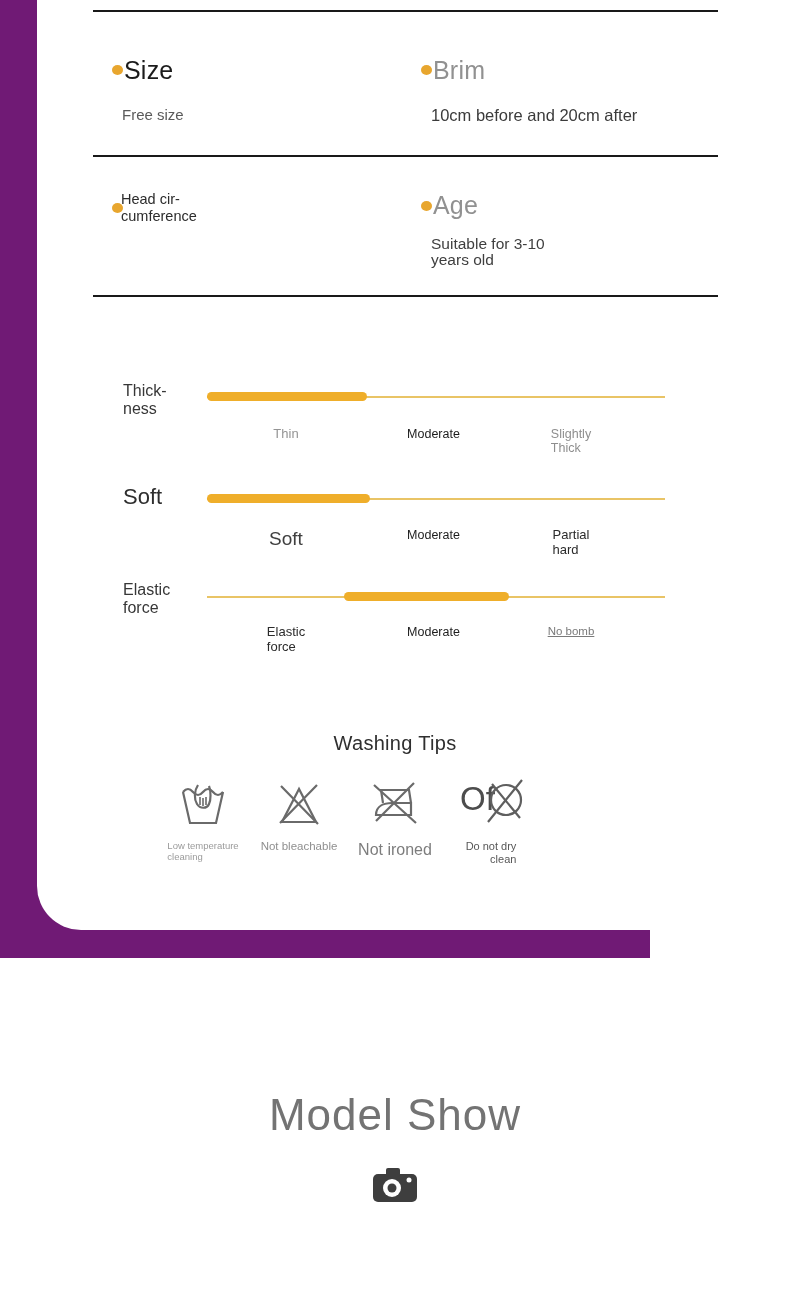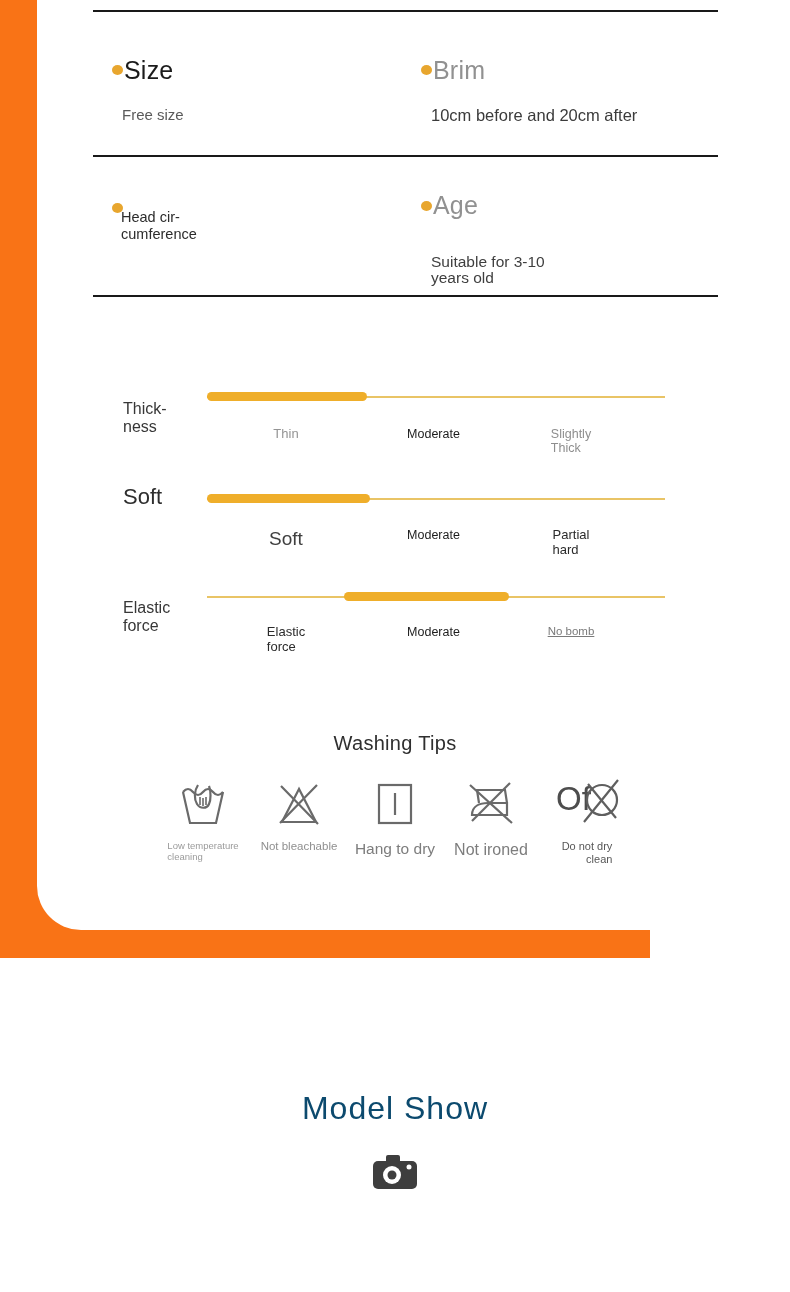--- a/index.html
+++ b/index.html
@@ -1,22 +1,22 @@
 <!DOCTYPE html>
 <html><head>
 <meta charset="utf-8">
 <style>
   * { margin:0; padding:0; box-sizing:border-box; }
   html,body { width:790px; background:#ffffff; font-family:"Liberation Sans", sans-serif; }
   body { height:1292px; overflow:hidden; }
 
-  .top-wrap { position:relative; width:650px; height:958px; background:#f97316; }
+  .top-wrap { position:relative; width:650px; height:958px; background:#701a75; }
   .card { position:absolute; left:37px; top:0; width:716px; height:930px;
           background:#ffffff; border-radius:0 0 44px 44px; }
-  .ml { white-space:pre-line;margin-top:18px; }
+  .ml { white-space:pre-line; }
 
   .divider { position:absolute; left:56px; width:625px; height:2px; background:#191919; }
 
   .bullet { position:absolute; width:11px; height:10px; border-radius:50%; background:#e8a62e; }
 
   .spec-title { position:absolute; font-size:25px; color:#1b1b1b; letter-spacing:.2px; }
   .spec-title.gray { color:#919191; }
   .spec-value { position:absolute; font-size:15px; color:#5a5a5a; }
 
   .head-title { position:absolute; font-size:14.5px; line-height:1.15; color:#2c2c2c; }
@@ -50,21 +50,21 @@
   .wl2 { font-size:11.5px; color:#8f8f8f; }
   .wl3 { font-size:15.5px; color:#7d7d7d; }
   .wl4 { font-size:16px;  color:#7d7d7d; }
   .wl5 { font-size:11px;  color:#575757; text-align:right; }
 
   .dc-icon { position:relative; width:62px; height:54px; }
   .dc-of { position:absolute; left:0; top:3px; font-size:33px; color:#4d4d4d; }
   .dc-svg { position:absolute; left:24px; top:0; }
 
   .bottom { width:790px; height:334px; background:#ffffff; text-align:center; }
-  .model-title { padding-top:132px; font-size:32px; color:#0c4a6e; letter-spacing:1px; }
+  .model-title { padding-top:132px; font-size:44px; color:#737373; letter-spacing:1px; }
   .camera { margin-top:24px; }
 </style>
 </head>
 <body>
 
 <div class="top-wrap">
   <div class="card">
 
     <div class="divider" style="top:10px"></div>
 
@@ -144,29 +144,20 @@
       <div class="wash-item">
         <div class="wash-icon">
           <svg width="52" height="52" viewBox="0 0 52 52">
             <path d="M26,11 L9,44 L43,44 Z"></path>
             <path d="M8,8 L45,46 M44,7 L7,45"></path>
           </svg>
         </div>
         <div class="wash-label wl2">Not bleachable</div>
       </div>
 
-      <div class="wash-item">
-        <div class="wash-icon">
-          <svg width="52" height="52" viewBox="0 0 52 52">
-            <rect x="10" y="7" width="32" height="38"></rect>
-            <path d="M26,15 L26,37"></path>
-          </svg>
-        </div>
-        <div class="wash-label wl3">Hang to dry</div>
-      </div>
 
       <div class="wash-item">
         <div class="wash-icon">
           <svg width="52" height="52" viewBox="0 0 52 52">
             <path d="M14,25 L12,12 L40,12 L42,25"></path>
             <path d="M7,37 C7,28 15,25 23,25 L42,25 L42,37 Z"></path>
             <path d="M5,7 L47,45 M45,5 L7,43"></path>
           </svg>
         </div>
         <div class="wash-label wl4">Not ironed</div>

